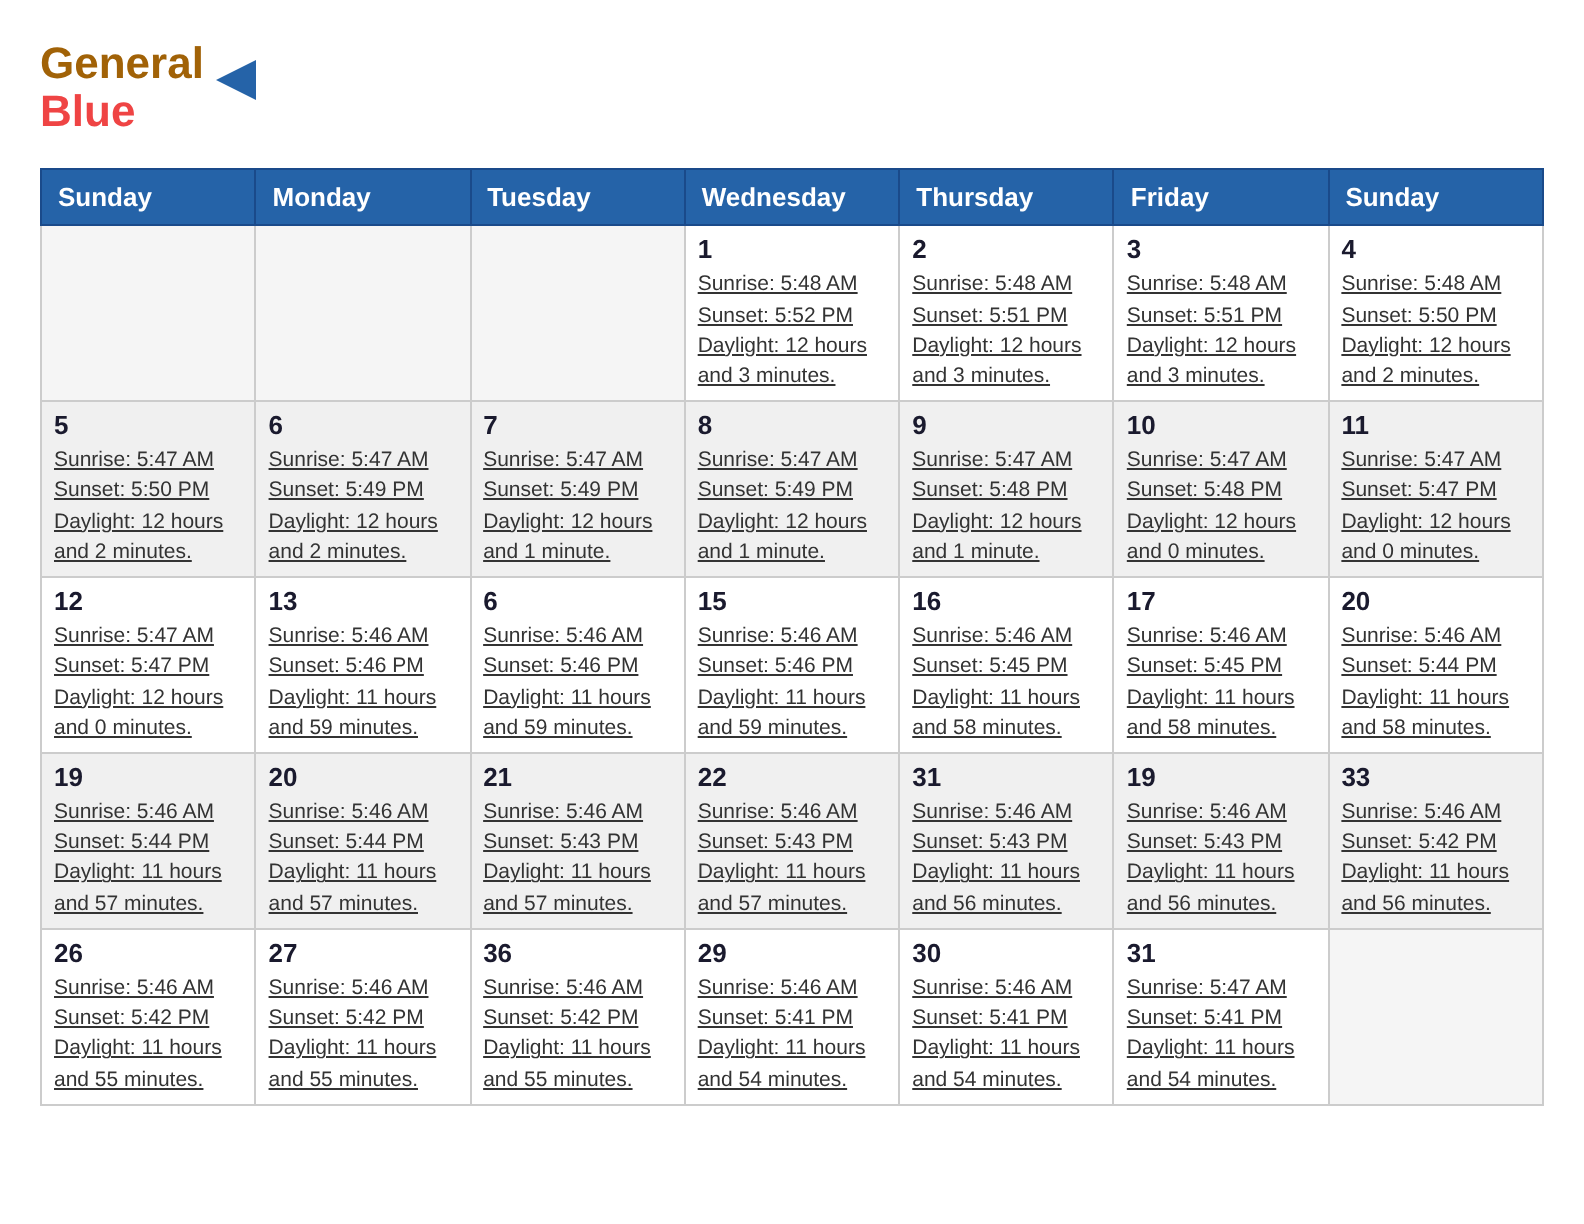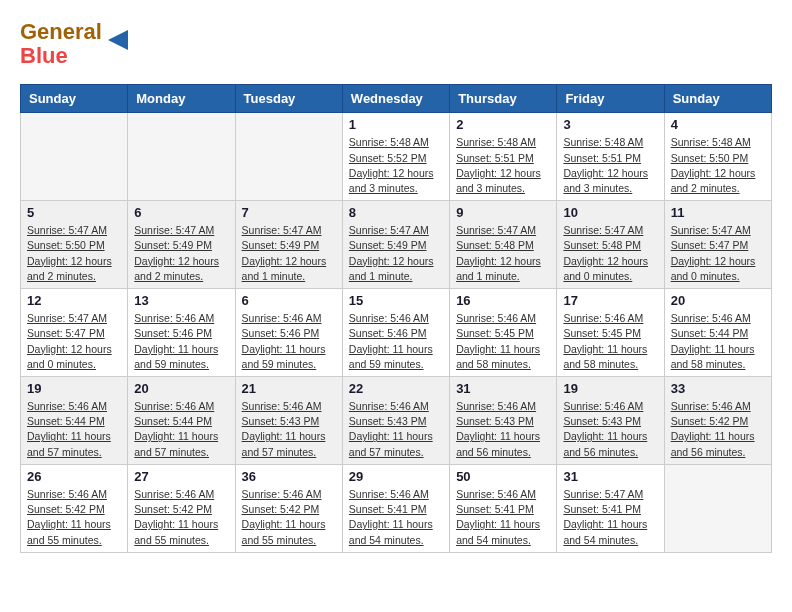--- a/index.html
+++ b/index.html
@@ -325,21 +325,21 @@
 and 55 minutes.</div>
         </td>
         <td>
           <div class="day-num">29</div>
           <div class="day-info" style="white-space: pre-line;">Sunrise: 5:46 AM
 Sunset: 5:41 PM
 Daylight: 11 hours
 and 54 minutes.</div>
         </td>
         <td>
-          <div class="day-num">50</div>
+          <div class="day-num">30</div>
           <div class="day-info" style="white-space: pre-line;">Sunrise: 5:46 AM
 Sunset: 5:41 PM
 Daylight: 11 hours
 and 54 minutes.</div>
         </td>
         <td>
           <div class="day-num">31</div>
           <div class="day-info" style="white-space: pre-line;">Sunrise: 5:47 AM
 Sunset: 5:41 PM
 Daylight: 11 hours

